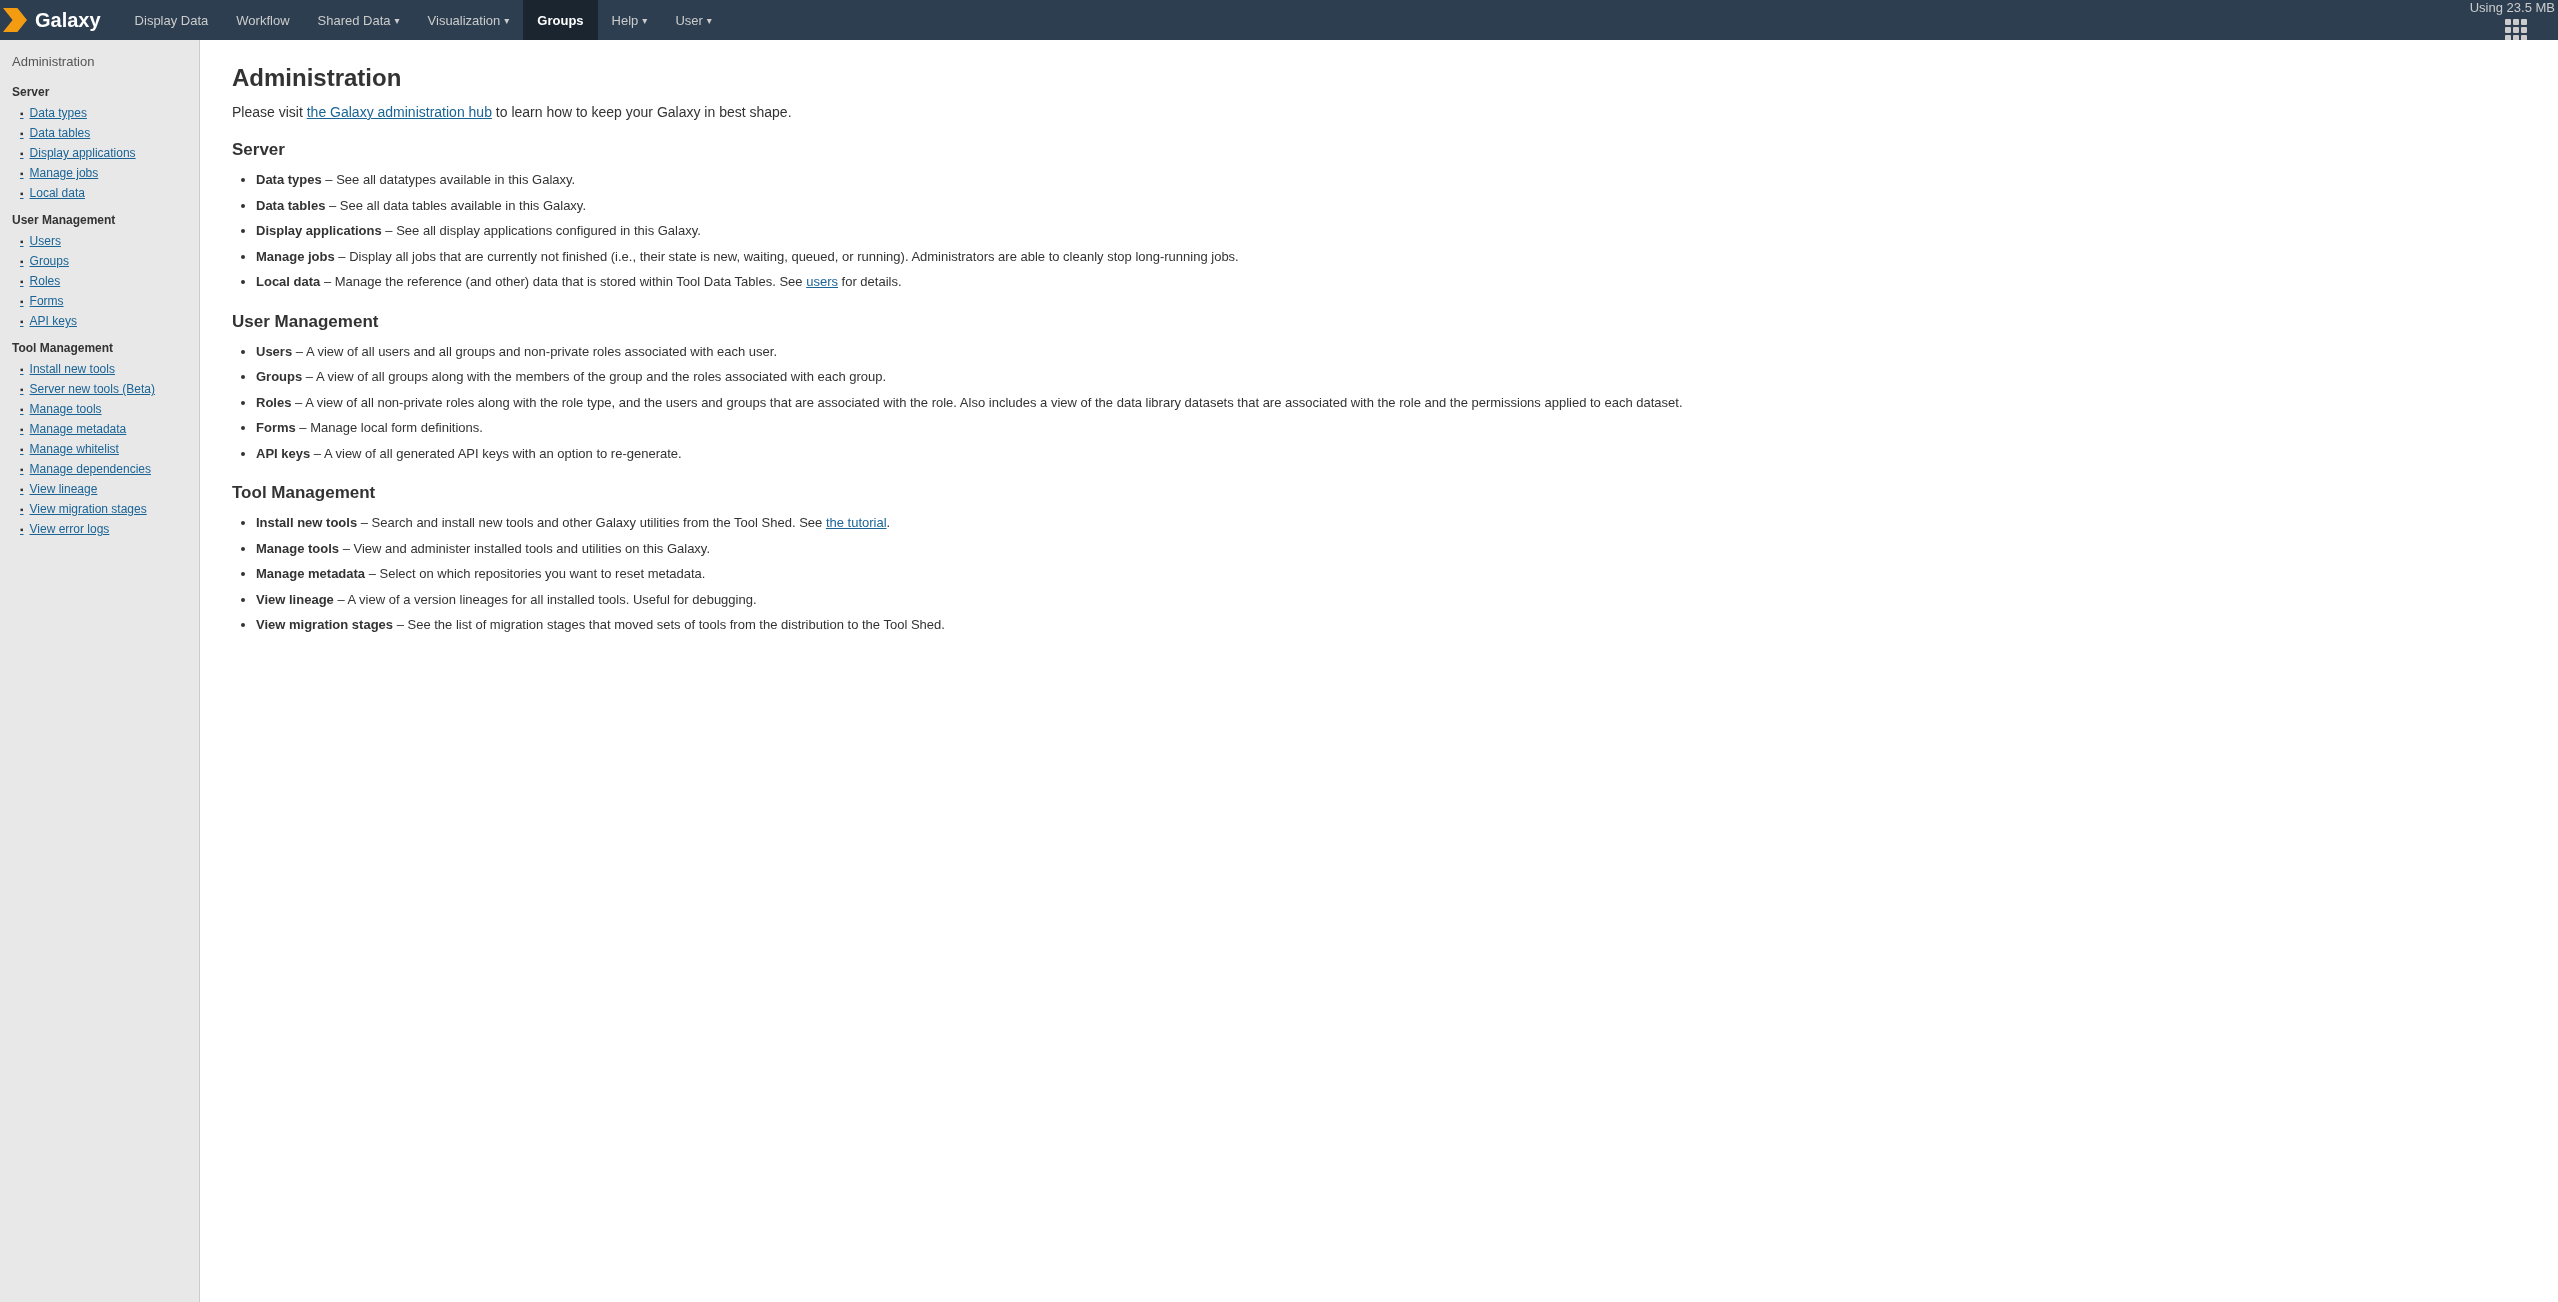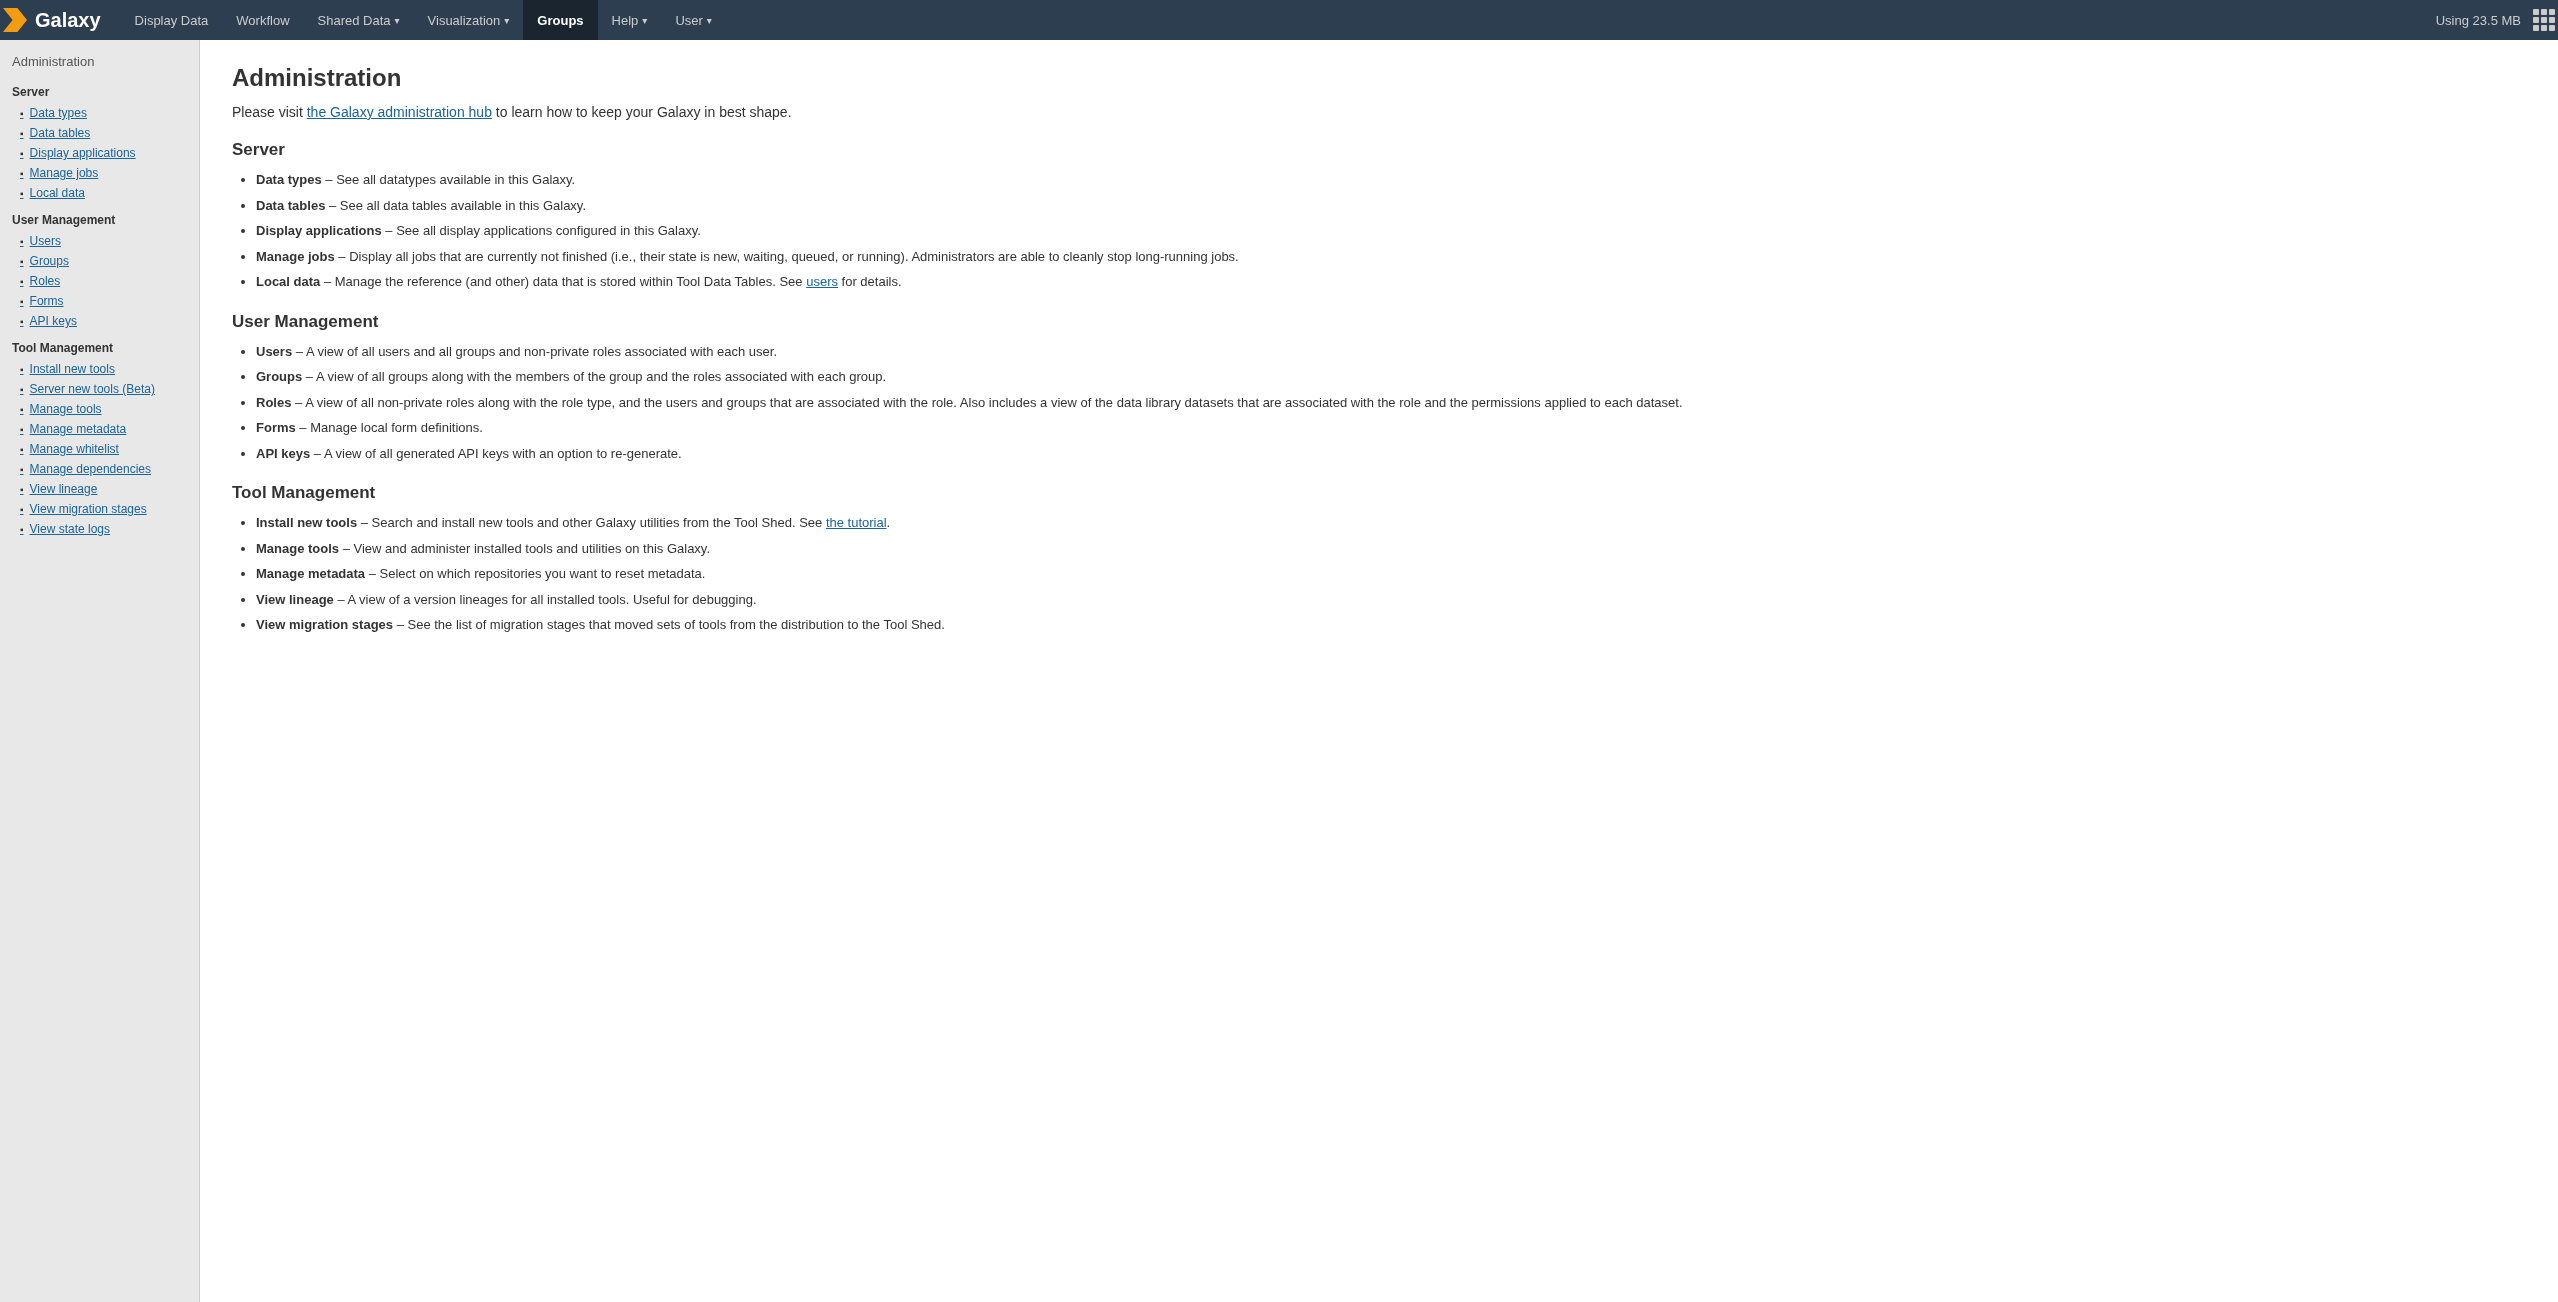--- a/index.html
+++ b/index.html
@@ -48,20 +48,21 @@
       white-space: nowrap;
     }
     .nav-item.active { background: #1a252f; color: #fff; font-weight: bold; }
     .nav-item .caret { font-size: 10px; margin-left: 4px; }
     .navbar-right {
       display: flex;
       align-items: center;
       gap: 4px;
       color: #ccc;
       font-size: 13px;
+      flex-direction: column;
     }
     .grid-icon {
       display: inline-grid;
       grid-template-columns: repeat(3,6px);
       grid-template-rows: repeat(3,6px);
       gap: 2px;
       margin-left: 8px;
       cursor: pointer;
     }
     .grid-icon span {
@@ -219,21 +220,21 @@
         <div class="sidebar-link">API keys</div>
         <div class="sidebar-section-label">Tool Management</div>
         <div class="sidebar-link highlighted" style="position: relative;">Install new tools</div>
         <div class="sidebar-link">Server new tools (Beta)</div>
         <div class="sidebar-link">Manage tools</div>
         <div class="sidebar-link">Manage metadata</div>
         <div class="sidebar-link">Manage whitelist</div>
         <div class="sidebar-link">Manage dependencies</div>
         <div class="sidebar-link">View lineage</div>
         <div class="sidebar-link">View migration stages</div>
-        <div class="sidebar-link">View state logs</div>
+        <div class="sidebar-link">View error logs</div>
       </div>
   </div>
 
   <div class="main-content">
     <h1>Administration</h1>
     <p class="intro-text">
       Please visit <a href="#">the Galaxy administration hub</a> to learn how to keep your Galaxy in best shape.
     </p>
     <div id="main-sections">
         <div class="section-block">

